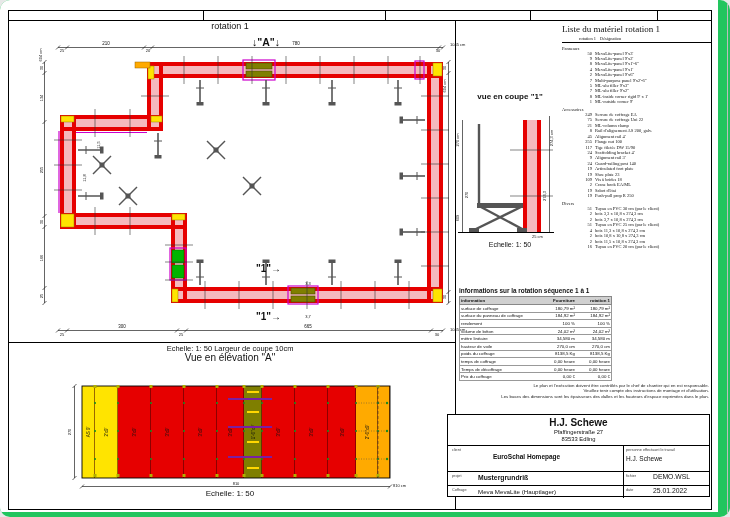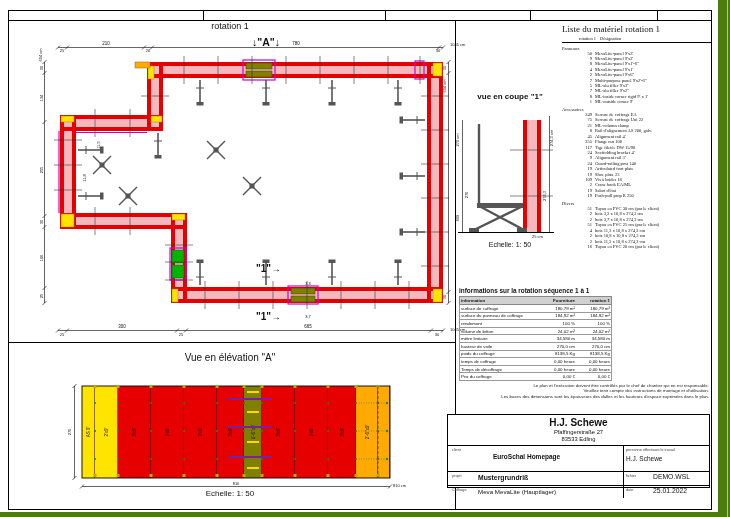--- a/index.html
+++ b/index.html
@@ -1,16 +1,16 @@
 <!DOCTYPE html>
 <html><head>
 <meta charset="utf-8">
 <style>
   html,body{margin:0;padding:0;background:#e8e8e8;font-family:"Liberation Sans",sans-serif;}
-  #stage{position:relative;width:730px;height:517px;background:#4d7c0f;overflow:hidden;}
+  #stage{position:relative;width:730px;height:517px;background:#22c55e;overflow:hidden;border-radius:10px;}
   #paper{position:absolute;left:0;top:0;width:718px;height:512px;background:#ffffff;}
   #edge-line{position:absolute;left:727px;top:0;width:1px;height:517px;background:#bdbdbd;}
   #draw{position:absolute;left:0;top:0;z-index:1;}
   .t{position:absolute;color:#111;z-index:2;}
   .dim{font-size:4.5px;fill:#111;font-family:"Liberation Sans",sans-serif;}
   .dimsm{font-size:4px;fill:#111;font-family:"Liberation Sans",sans-serif;}
   
   #plan-title{left:8px;top:21px;width:444px;text-align:center;font-size:9px;}
   #marker-a{left:228px;top:36px;width:76px;text-align:center;font-size:10.5px;font-weight:bold;}
   .marker-1{font-size:10px;font-weight:bold;}
@@ -37,21 +37,21 @@
   #infobox{left:459px;top:287px;width:153px;}
   #info-title{font-size:6.4px;font-weight:bold;margin-bottom:2px;color:#111;}
   .info-head{display:flex;font-size:4.4px;font-weight:bold;background:#d0d0d0;border:0.5px solid #888;height:7px;align-items:center;}
   .info-row{display:flex;font-size:4.4px;border-left:0.5px solid #999;border-right:0.5px solid #999;border-bottom:0.5px solid #999;height:6.6px;align-items:center;}
   .c1{width:78px;padding-left:1px;}
   .c2{width:36px;text-align:right;padding-right:2px;}
   .c3{width:33px;text-align:right;padding-right:1px;}
   
   #disclaimer{left:455px;top:383px;width:254px;text-align:right;font-size:4.4px;line-height:5.3px;color:#222;}
   
-  #tb{position:absolute;left:447px;top:414px;width:263px;height:74px;border:1.2px solid #000;background:#fff;z-index:2;box-sizing:border-box;}
+  #tb{position:absolute;left:447px;top:414px;width:263px;height:83px;border:1.2px solid #000;background:#fff;z-index:2;box-sizing:border-box;}
   #tb .hline{position:absolute;left:0;width:100%;height:1px;background:#000;}
   #tb-vline{position:absolute;left:175px;top:30px;width:1px;height:53px;background:#000;}
   .tb-t{position:absolute;color:#111;white-space:nowrap;}
   .tb-label{font-size:3.8px;color:#444;}
   #tb-company{left:0;top:2px;width:100%;text-align:center;font-size:10px;font-weight:bold;}
   #tb-addr1{left:0;top:14px;width:100%;text-align:center;font-size:5.8px;}
   #tb-addr2{left:0;top:21px;width:100%;text-align:center;font-size:5.8px;}
 </style>
 </head>
 <body>
@@ -434,20 +434,21 @@
       <text class="dimsm" x="71" y="432" text-anchor="middle" transform="rotate(-90 71 432)">270</text>
       <text class="dimsm" x="236" y="485" text-anchor="middle">810</text>
       <text class="dimsm" x="393" y="487">810 cm</text>
     </g>
   </svg>
 
   <div class="t" id="plan-title">rotation 1</div>
   <div class="t" id="marker-a">↓"A"↓</div>
   <div class="t marker-1" style="left:256px;top:263px;">"1"→</div>
   <div class="t marker-1" style="left:256px;top:311px;">"1"→</div>
+  <div class="t" id="plan-scale">Echelle: 1: 50   Largeur de coupe 10cm</div>
   <div class="t" id="elev-title">Vue en élévation "A"</div>
   <div class="t" id="elev-scale">Echelle: 1: 50</div>
   <div class="t" id="sec-title">vue en coupe "1"</div>
   <div class="t" id="sec-scale">Echelle: 1: 50</div>
 
   <div id="elev-panels">
       <div class="panel" style="width: 13px; background: rgb(255, 228, 0);">
         <span class="plabel">AS 9'</span>
       </div>
       <div class="panel" style="width: 23px; background: rgb(255, 228, 0);">

